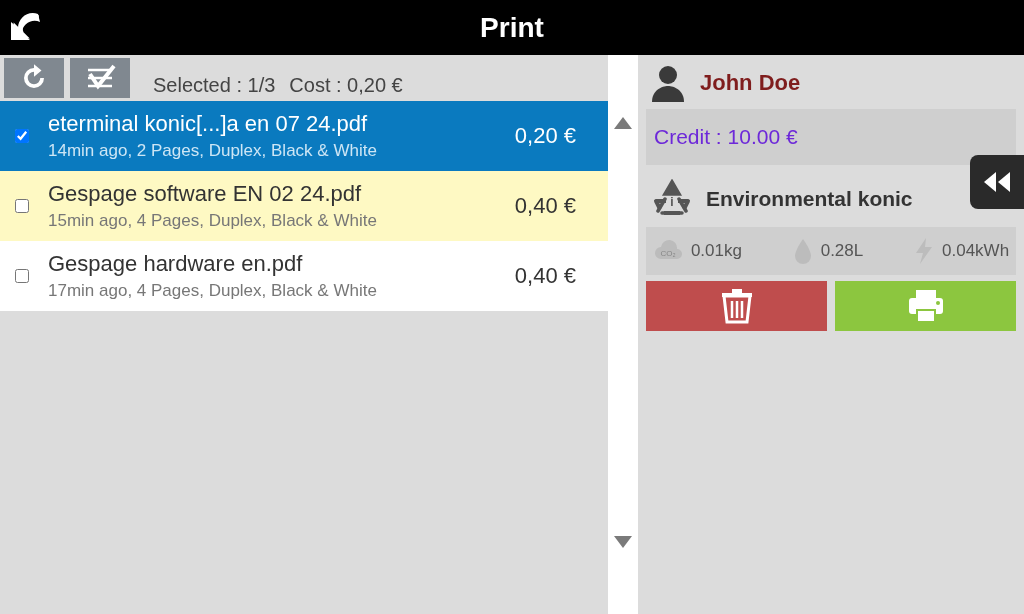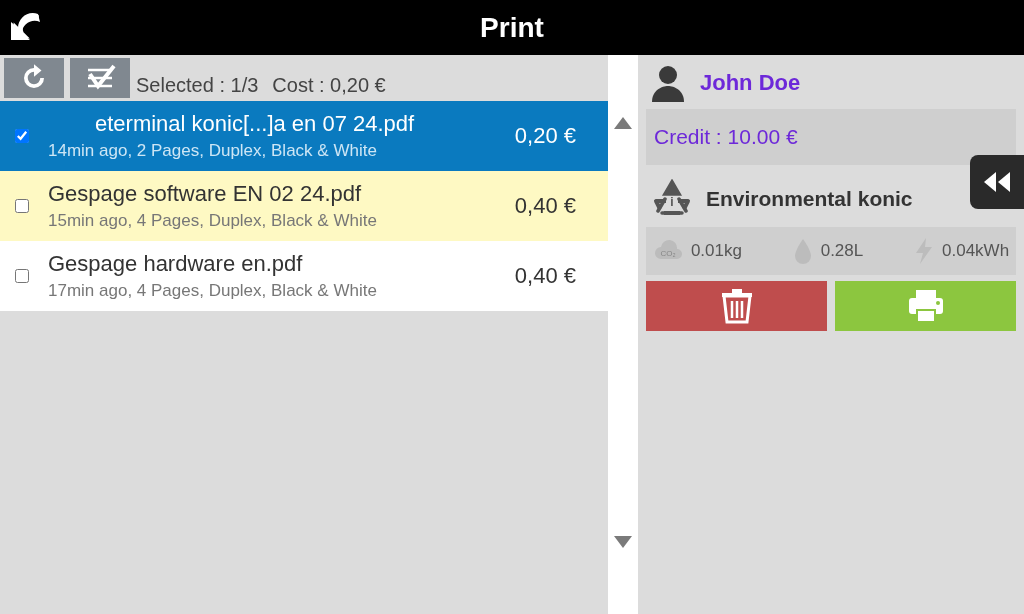--- a/index.html
+++ b/index.html
@@ -55,21 +55,21 @@
     height: 40px;
     background: #808890;
     display: flex;
     align-items: center;
     justify-content: center;
     cursor: pointer;
   }
   .toolbar-text {
     color: #444;
     font-size: 20px;
-    margin-left: 0;
+    margin-left: 17px;
     align-self: flex-end;
     padding-bottom: 4px;
   }
   .toolbar-text .gap { display:inline-block; width:14px; }
   
   .list {
     flex: 1;
     background: #dcdcdc;
     overflow: hidden;
   }
@@ -100,21 +100,21 @@
     margin-top: 4px;
   }
   .row .price {
     width: 110px;
     text-align: right;
     padding-right: 32px;
     font-size: 22px;
     color: #333;
   }
   .row.selected { background: #0a7abf; }
-  .row.selected .title { color: #fff; font-weight: 500; margin-left: 47px; }
+  .row.selected .title { color: #fff; font-weight: 500; }
   .row.selected .sub { color: #cde6f5; }
   .row.selected .price { color: #fff; }
   .row.alt0 { background: #fef9c3; }
   .row.alt1 { background: #ffffff; }
   
   .scroll {
     width: 30px;
     background: #fff;
     display: flex;
     flex-direction: column;
@@ -137,21 +137,21 @@
     position: relative;
     padding: 6px 8px 0 8px;
   }
   .user-row {
     display: flex;
     align-items: center;
     height: 44px;
     gap: 14px;
     padding-left: 4px;
   }
-  .username { font-size: 22px; font-weight: bold; color: #6d28d9; text-align: center; }
+  .username { font-size: 22px; font-weight: bold; color: #7f1d1d; text-align: center; }
   
   .credit-row {
     background: #cfcfcf;
     height: 56px;
     display: flex;
     align-items: center;
     padding-left: 8px;
     font-size: 21px;
     color: #6d28d9;
     margin-top: 4px;

